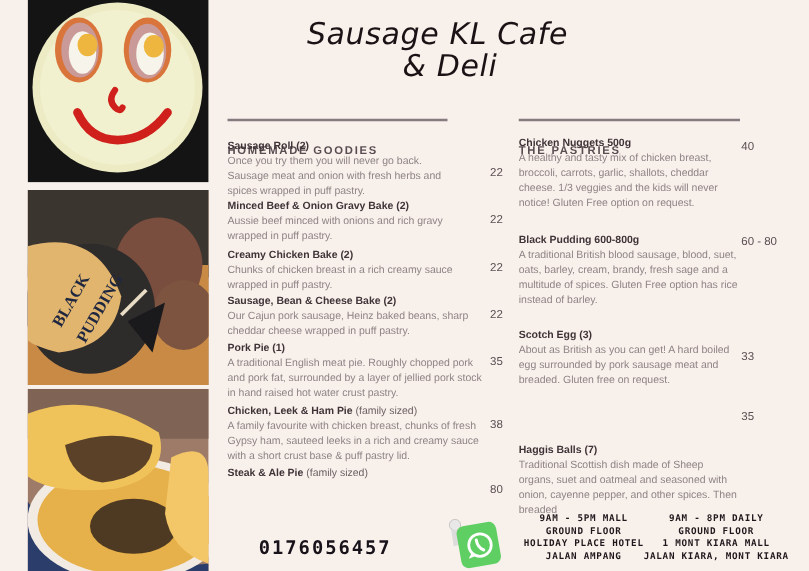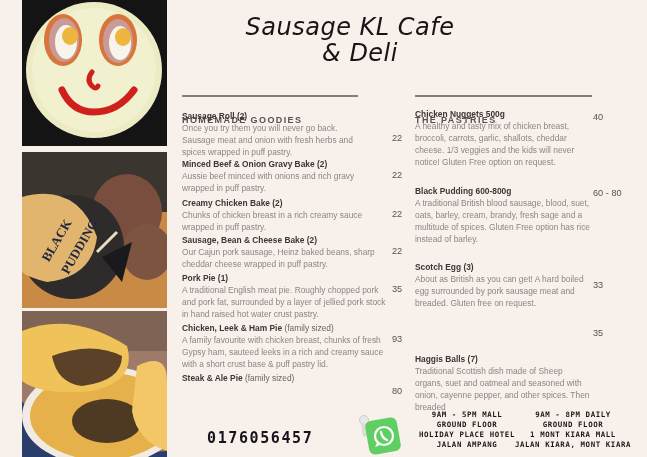--- a/index.html
+++ b/index.html
@@ -186,21 +186,21 @@
 <div class="item" style="left:182px; top:272px; width:208px;">
   <div class="name">Pork Pie (1)</div>
   <div class="desc">A traditional English meat pie. Roughly chopped pork and pork fat, surrounded by a layer of jellied pork stock in hand raised hot water crust pastry.</div>
 </div>
 <div class="price" style="left:392px; top:284px;">35</div>
 
 <div class="item" style="left:182px; top:322px; width:212px;">
   <div><span class="name">Chicken, Leek &amp; Ham Pie</span> <span class="qual">(family sized)</span></div>
   <div class="desc">A family favourite with chicken breast, chunks of fresh Gypsy ham, sauteed leeks in a rich and creamy sauce with a short crust base &amp; puff pastry lid.</div>
 </div>
-<div class="price" style="left:392px; top:334px;">93</div>
+<div class="price" style="left:392px; top:334px;">38</div>
 
 <div class="item" style="left:182px; top:372px; width:195px;">
   <div><span class="name">Steak &amp; Ale Pie</span> <span class="qual">(family sized)</span></div>
 </div>
 <div class="price" style="left:392px; top:386px;">80</div>
 
 <div class="item" style="left:415px; top:108px; width:175px;">
   <div class="name">Chicken Nuggets 500g</div>
   <div class="desc">A healthy and tasty mix of chicken breast, broccoli, carrots, garlic, shallots, cheddar cheese.  1/3 veggies and the kids will never notice!  Gluten Free option on request.</div>
 </div>

